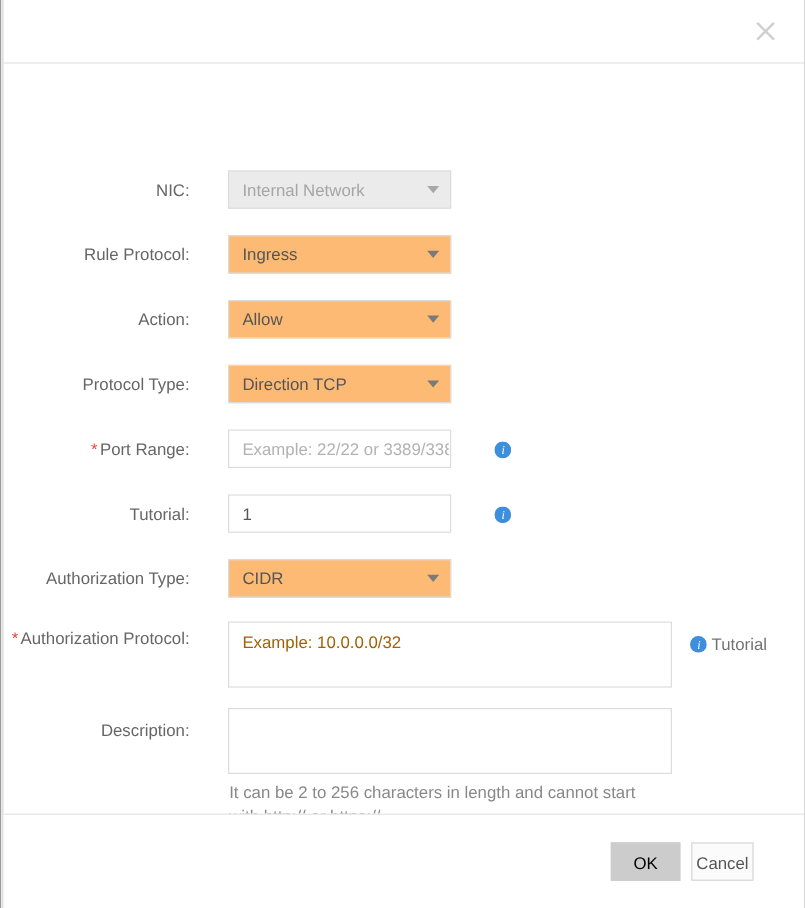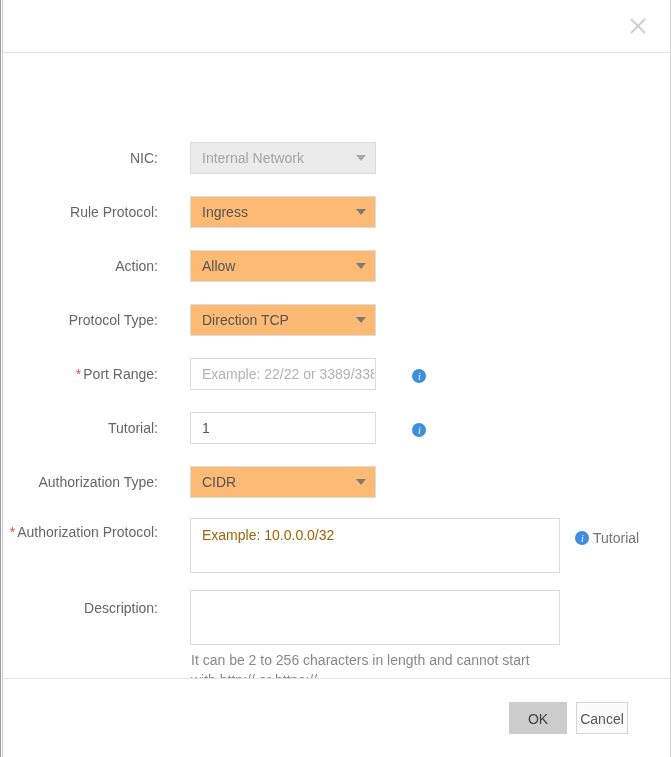--- a/index.html
+++ b/index.html
@@ -247,21 +247,21 @@
     font-size: 14px;
     text-align: center;
     line-height: 32px;
     box-sizing: border-box;
     cursor: pointer;
   }
   .btn-ok {
     left: 506px;
     width: 58px;
     background: #cccccc;
-    color: #404040;
+    color: #000000;
     border: 1px solid #cccccc;
     cursor: default;
   }
   .btn-cancel {
     left: 573px;
     width: 52px;
     background: #fbfbfb;
     color: #555555;
     border: 1px solid #d6d6d6;
   }

